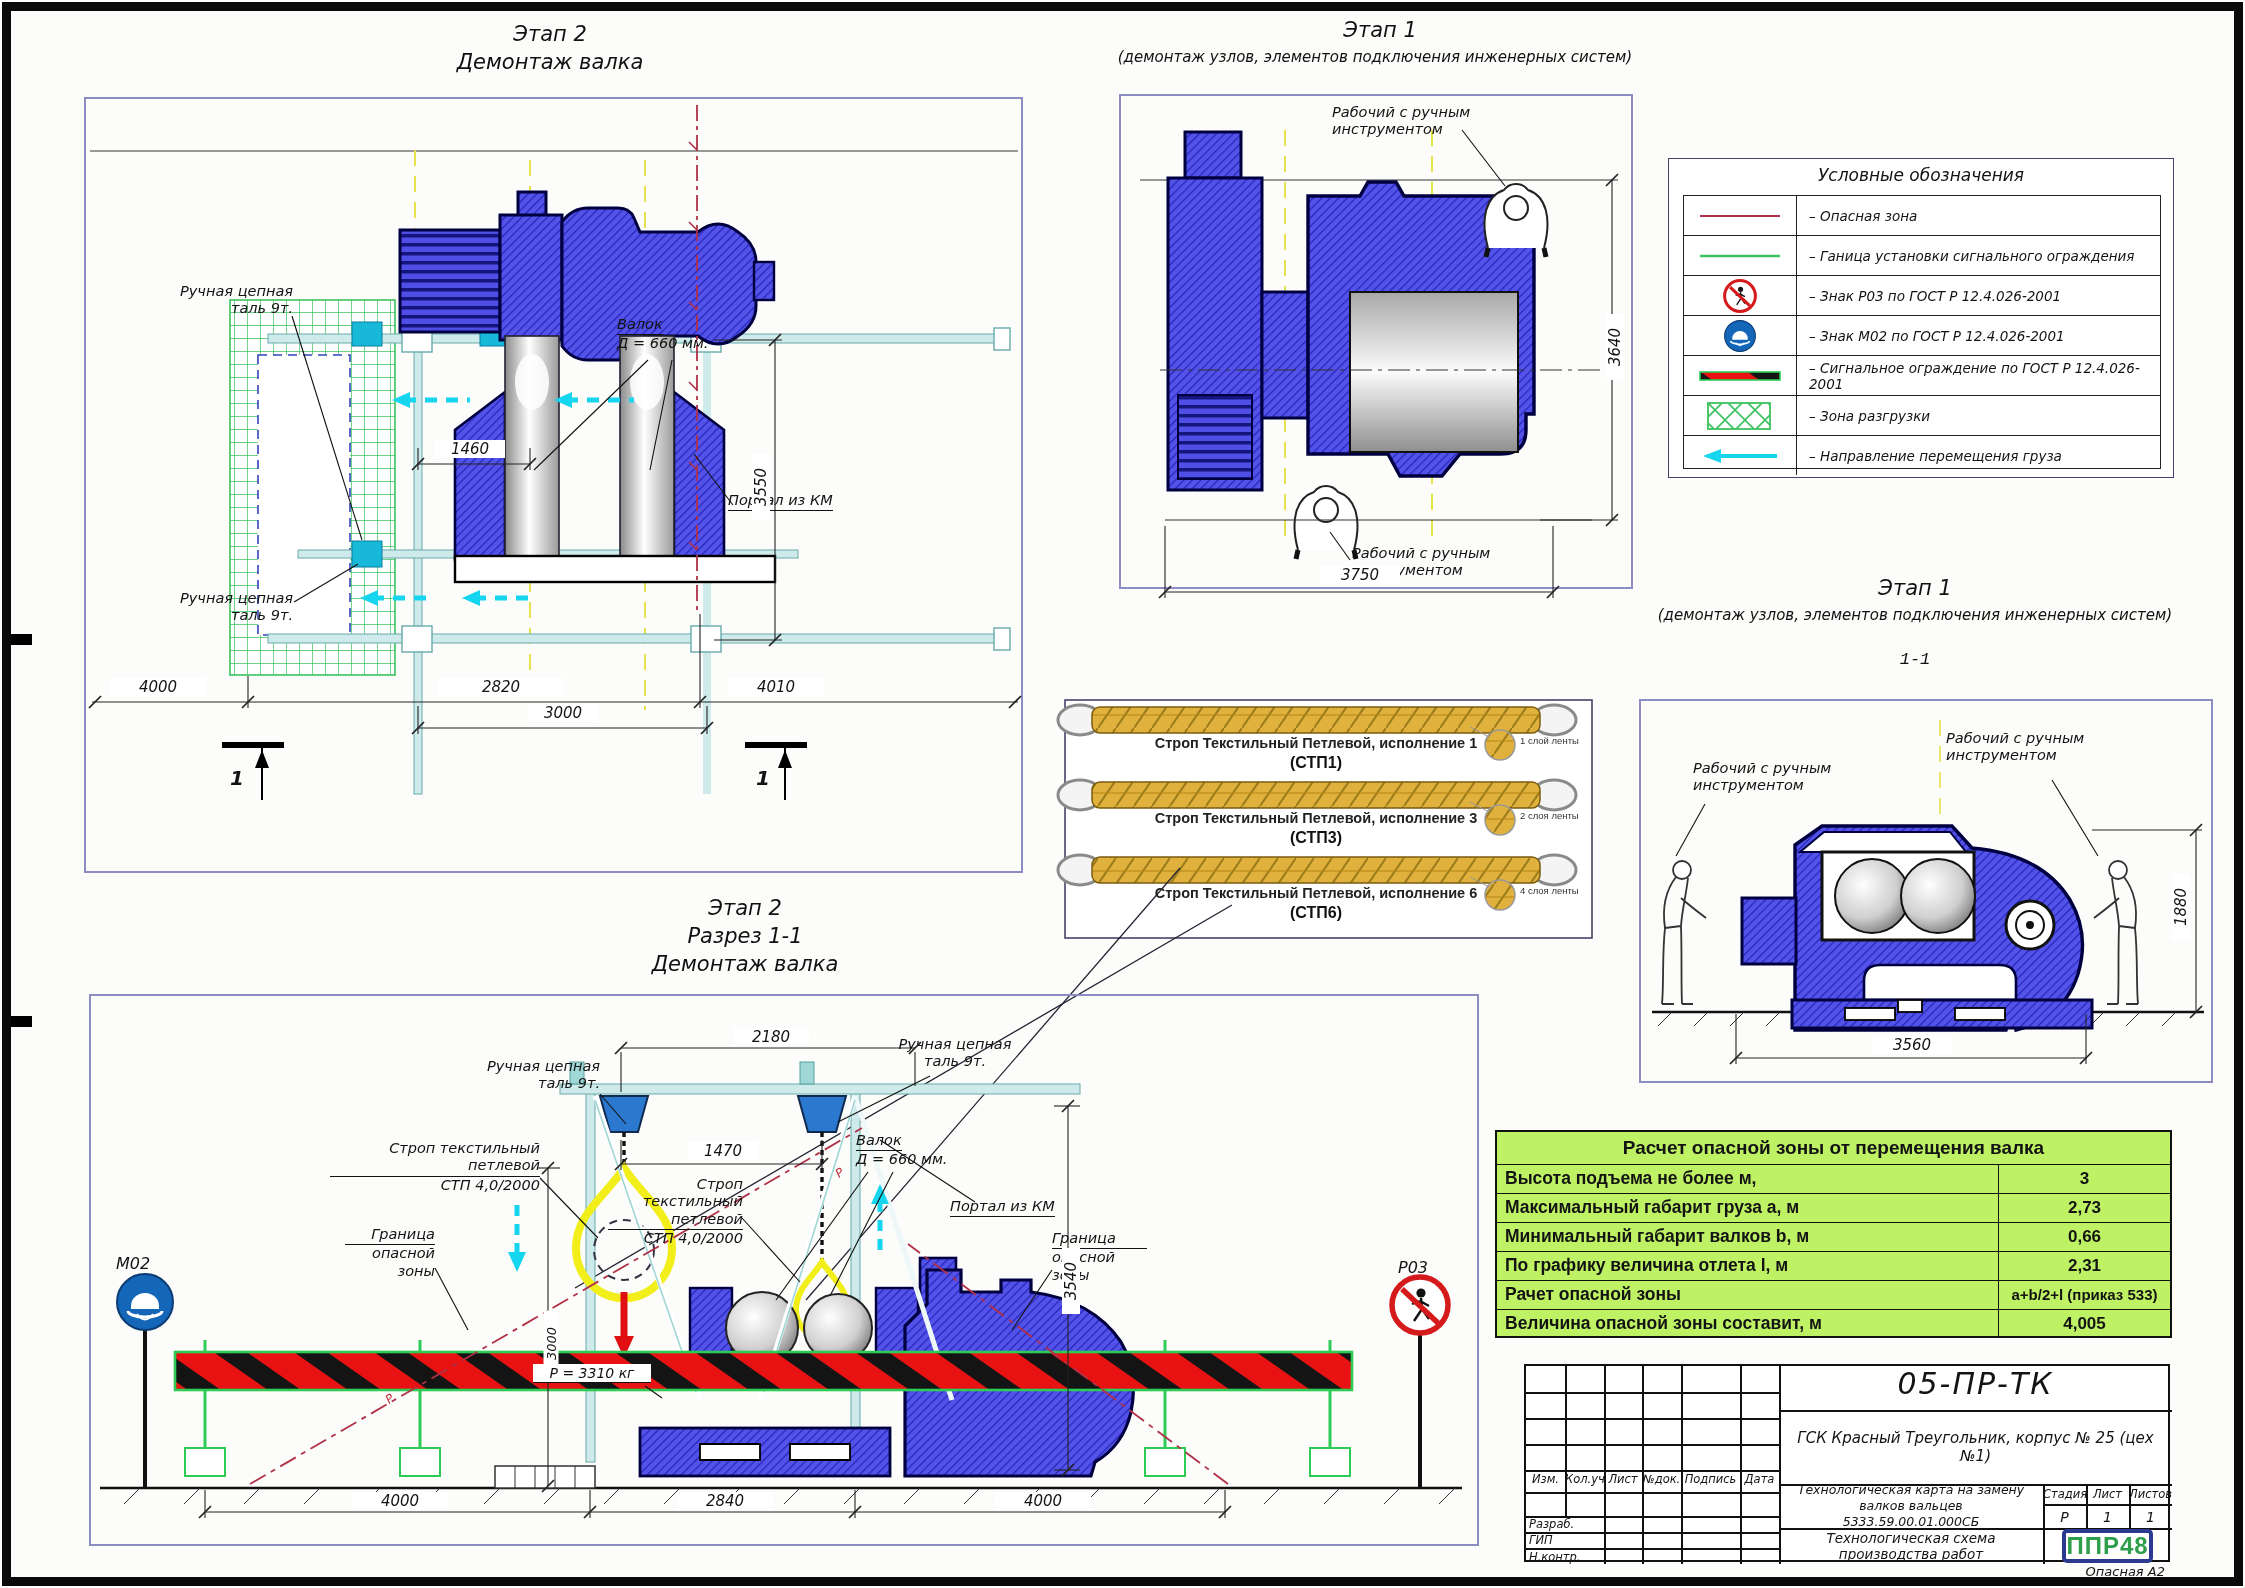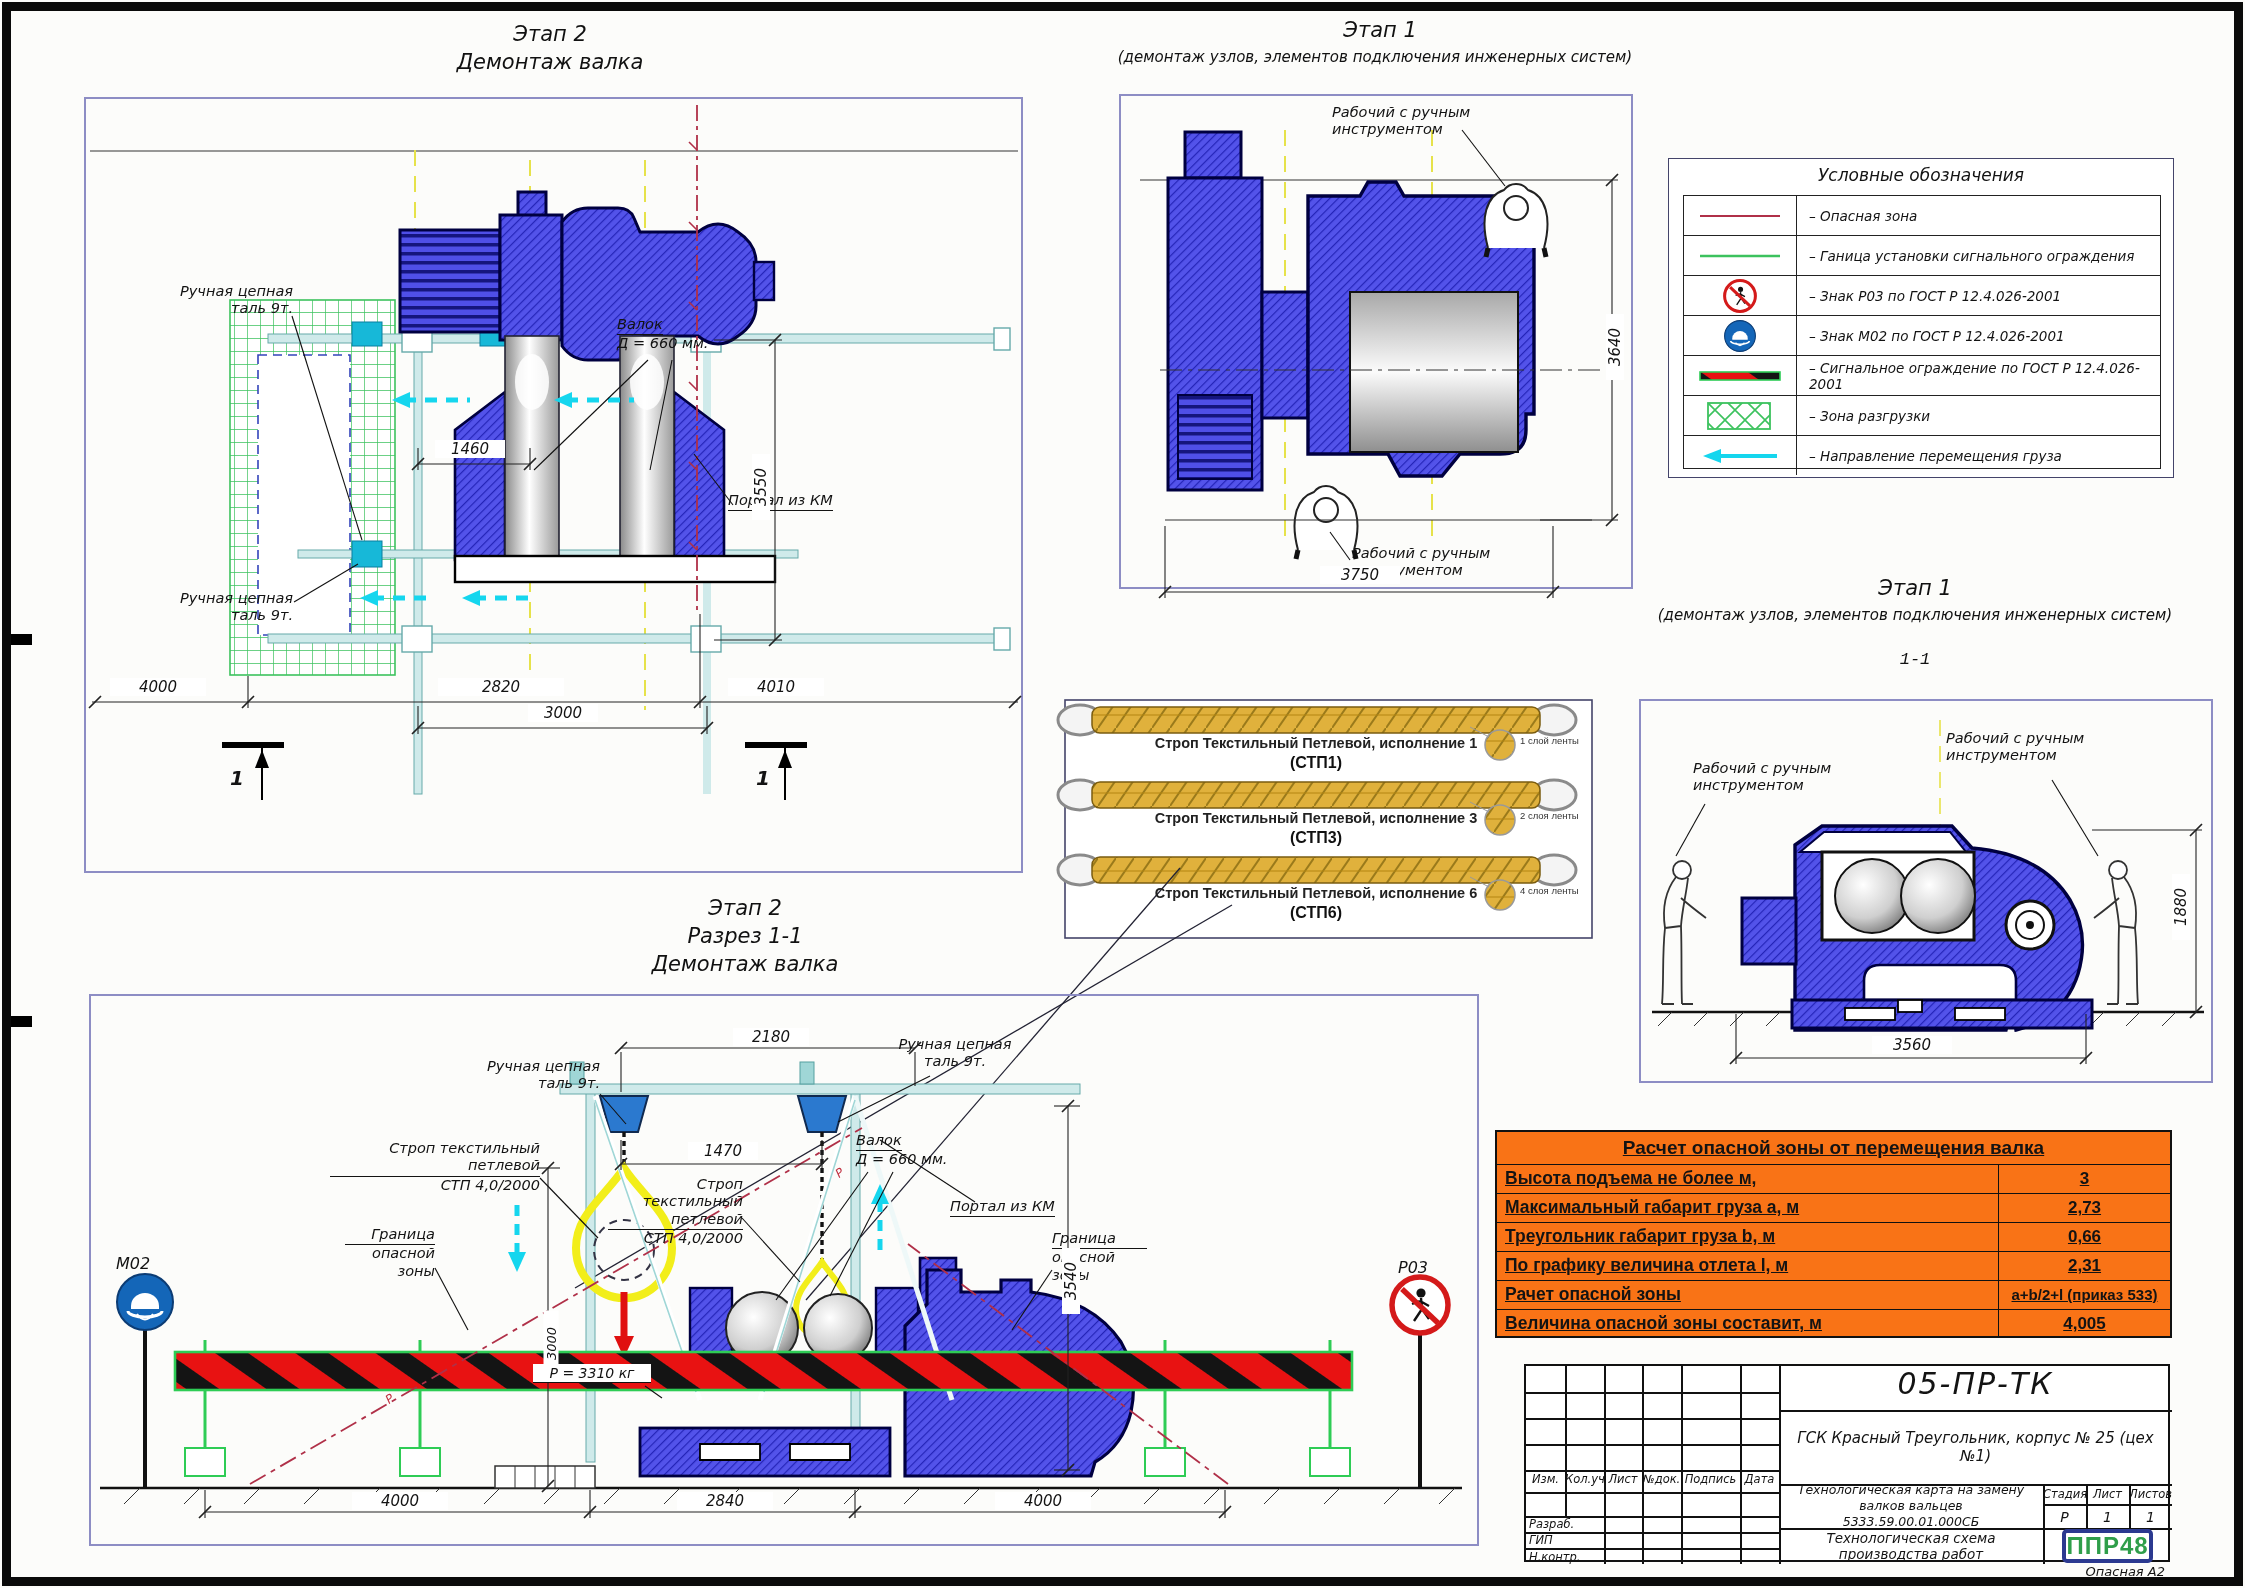--- a/index.html
+++ b/index.html
@@ -33,22 +33,22 @@
   .ltxt{font:italic 13.5px "DejaVu Sans",sans-serif;padding-left:12px;}
   
   .sname{position:absolute;z-index:3;width:360px;text-align:center;
          font:600 14.5px "Liberation Sans",sans-serif;color:#222;}
   .scode{position:absolute;z-index:3;width:360px;text-align:center;
          font:bold 16px "Liberation Sans",sans-serif;color:#111;}
   .slay{position:absolute;z-index:3;width:64px;font:9.5px "Liberation Sans",sans-serif;
         line-height:1.1;color:#333;}
   
   .htab{position:absolute;left:1495px;top:1130px;width:677px;height:208px;z-index:4;
-        background:#f97316;border:2.5px solid #111;box-sizing:border-box;
-        font-family:"Liberation Sans",sans-serif;text-decoration:underline;}
+        background:#bef264;border:2.5px solid #111;box-sizing:border-box;
+        font-family:"Liberation Sans",sans-serif;}
   .htitle{height:32px;line-height:32px;text-align:center;font-size:19px;font-weight:bold;}
   .hrow{display:flex;height:29px;border-top:1.8px solid #111;box-sizing:border-box;}
   .hlab{flex:1;font-size:17.5px;font-weight:bold;padding-left:8px;line-height:27px;white-space:nowrap;}
   .hval{width:171px;flex:none;border-left:1.8px solid #111;text-align:center;
         font-size:17px;font-weight:bold;line-height:27px;}
   .hval.small{font-size:15px;}
   
   .stamp{position:absolute;left:1524px;top:1364px;width:646px;height:198px;z-index:4;
          background:#fff;border:2.5px solid #111;box-sizing:border-box;}
   .stamp .vl,.stamp .hl{position:absolute;background:#111;}
@@ -594,21 +594,21 @@
   <div class="htitle">Расчет опасной зоны от перемещения валка</div>
   <div class="hrow">
     <div class="hlab">Высота подъема не более м,</div>
     <div class="hval">3</div>
   </div>
   <div class="hrow">
     <div class="hlab">Максимальный габарит груза a, м</div>
     <div class="hval">2,73</div>
   </div>
   <div class="hrow">
-    <div class="hlab">Треугольник габарит груза b, м</div>
+    <div class="hlab">Минимальный габарит валков b, м</div>
     <div class="hval">0,66</div>
   </div>
   <div class="hrow">
     <div class="hlab">По графику величина отлета l, м</div>
     <div class="hval">2,31</div>
   </div>
   <div class="hrow">
     <div class="hlab">Рачет опасной зоны</div>
     <div class="hval small">a+b/2+l (приказ 533)</div>
   </div>

